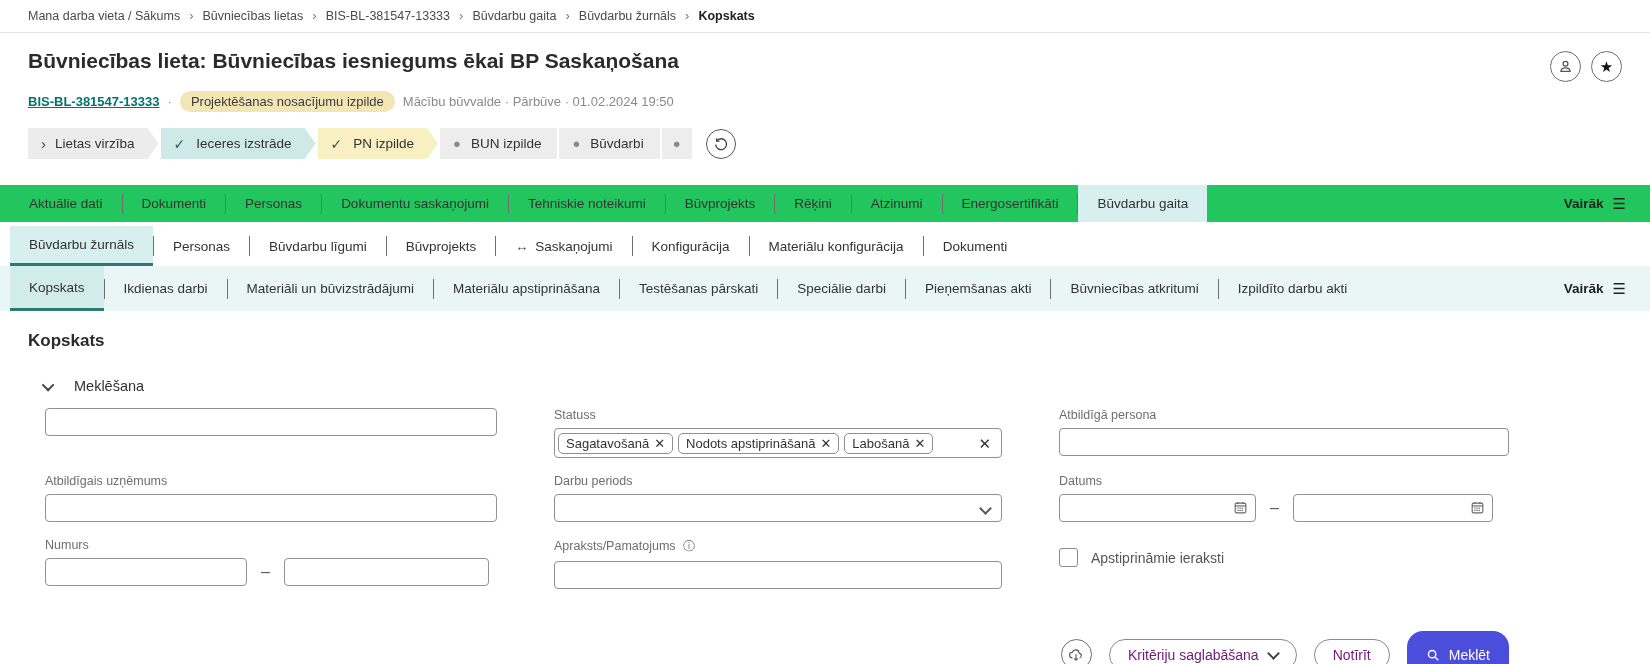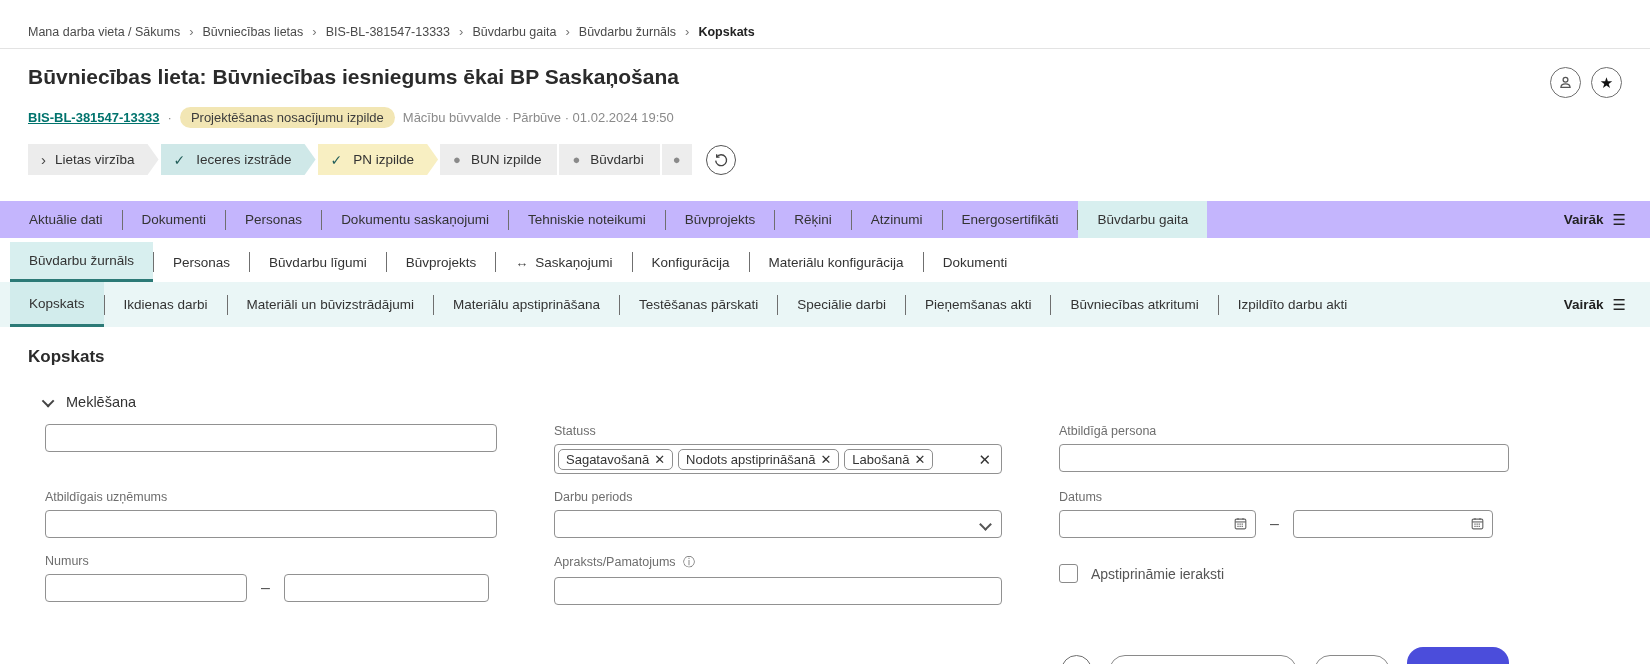--- a/index.html
+++ b/index.html
@@ -2,21 +2,21 @@
 <html><head>
 <meta charset="utf-8">
 <style>
   * { box-sizing: border-box; margin: 0; padding: 0; }
   html,body { background:#fff; }
   body {
     width:1650px; height:664px; overflow:hidden; position:relative;
     font-family:"Liberation Sans","DejaVu Sans",sans-serif; color:#333;
   }
   
-  .breadcrumb { display:flex; align-items:center; gap:9px; padding:24px 28px 9px; border-bottom:1px solid #e3e3e3; font-size:12.5px; color:#4a4a4a; }
+  .breadcrumb { display:flex; align-items:center; gap:9px; padding:8px 28px 9px; border-bottom:1px solid #e3e3e3; font-size:12.5px; color:#4a4a4a; }
   .breadcrumb .sep { color:#777; font-size:13px; }
   .breadcrumb .crumb { cursor:pointer; white-space:nowrap; }
   .breadcrumb .crumb.current { font-weight:bold; color:#222; }
   
   .header { padding:16px 28px 0; }
   .header-top { display:flex; justify-content:space-between; align-items:flex-start;gap:48px; }
   .page-title { font-size:21px; font-weight:bold; color:#2b2b2b; }
   .hdr-icons { display:flex; gap:10px; margin-top:2px; }
   .circle-btn { width:31px; height:31px; border:1.5px solid #6e6e6e; border-radius:50%; background:#fff; display:flex; align-items:center; justify-content:center; cursor:pointer; }
   .star-glyph { font-size:15px; color:#111; line-height:1; }
@@ -34,33 +34,33 @@
   .seg .chev { color:#444; font-size:15px; margin-right:9px; }
   .seg .check { color:#235f5b; font-weight:bold; font-size:14px; margin-right:11px; }
   .seg .dot { color:#8a8a8a; font-size:13px; margin-right:10px; line-height:1; }
   .seg.dot-only { padding:0 11px; }
   .seg.dot-only .dot { margin:0; }
   .history-btn { width:30px; height:30px; border:1.5px solid #555; border-radius:50%; background:#fff; margin-left:12px; display:flex; align-items:center; justify-content:center; cursor:pointer; flex:0 0 auto; }
   
   .tabs { display:flex; align-items:stretch; }
   .tab { display:flex; align-items:center; padding:0 19px; font-size:13.5px; color:#333; cursor:pointer; white-space:nowrap; }
   .tab-sep { width:1px; height:20px; background:#6f6f6f; align-self:center; }
-  .tabs-primary { margin-top:26px; background:#c4b5fd; height:37px; padding-left:10px; }
+  .tabs-primary { margin-top:26px; background:#22c55e; height:37px; padding-left:10px; }
   .tabs-primary .tab.active { background:#d8efef; }
   .tabs-secondary { background:#fff; height:40px; padding-left:10px; margin-top:4px; }
   .tabs-secondary .tab.active { background:#d8efef; border-bottom:3px solid #2c7a77; }
   .tabs-tertiary { background:#eaf6f6; height:45px; padding-left:10px; }
   .tabs-tertiary .tab.active { background:#d2ecec; border-bottom:3px solid #2c7a77; }
   .more-btn { margin-left:auto; display:flex; align-items:center; gap:9px; font-size:13.5px; font-weight:bold; color:#222; padding:0 24px 0 10px; cursor:pointer; }
   .more-btn .bars { font-size:15px; }
   .exch { color:#444; margin-right:7px; font-size:13px; }
   
   .main { padding:20px 28px 0; }
   .section-heading { font-size:17px; font-weight:bold; color:#2b2b2b; }
-  .collapse-row { display:flex; align-items:center; gap:12px; margin:27px 0 0 17px; font-size:14.5px; color:#333; cursor:pointer; }
+  .collapse-row { display:flex; align-items:center; gap:20px; margin:27px 0 0 17px; font-size:14.5px; color:#333; cursor:pointer; }
   .chev-down { width:9px; height:9px; border-left:2px solid #444; border-bottom:2px solid #444; transform:rotate(-45deg) translateY(-2px); }
   .form-grid { display:grid; grid-template-columns:452px 448px 450px; column-gap:57px; margin:14px 0 0 17px; }
   .field { margin-bottom:16px; }
   .field label { display:block; font-size:12.5px; color:#6e6e6e; margin-bottom:6px; }
   .tb { width:100%; height:28px; border:1px solid #919191; border-radius:4px; background:#fff; padding:0 8px; font-size:13px; font-family:inherit; }
   .pair { display:flex; align-items:center; }
   .pair .dash { margin:0 14px; color:#555; }
   .half-num { width:202px; }
   .datebox { position:relative; width:197px; }
   .datebox .tb { padding-right:30px; }

